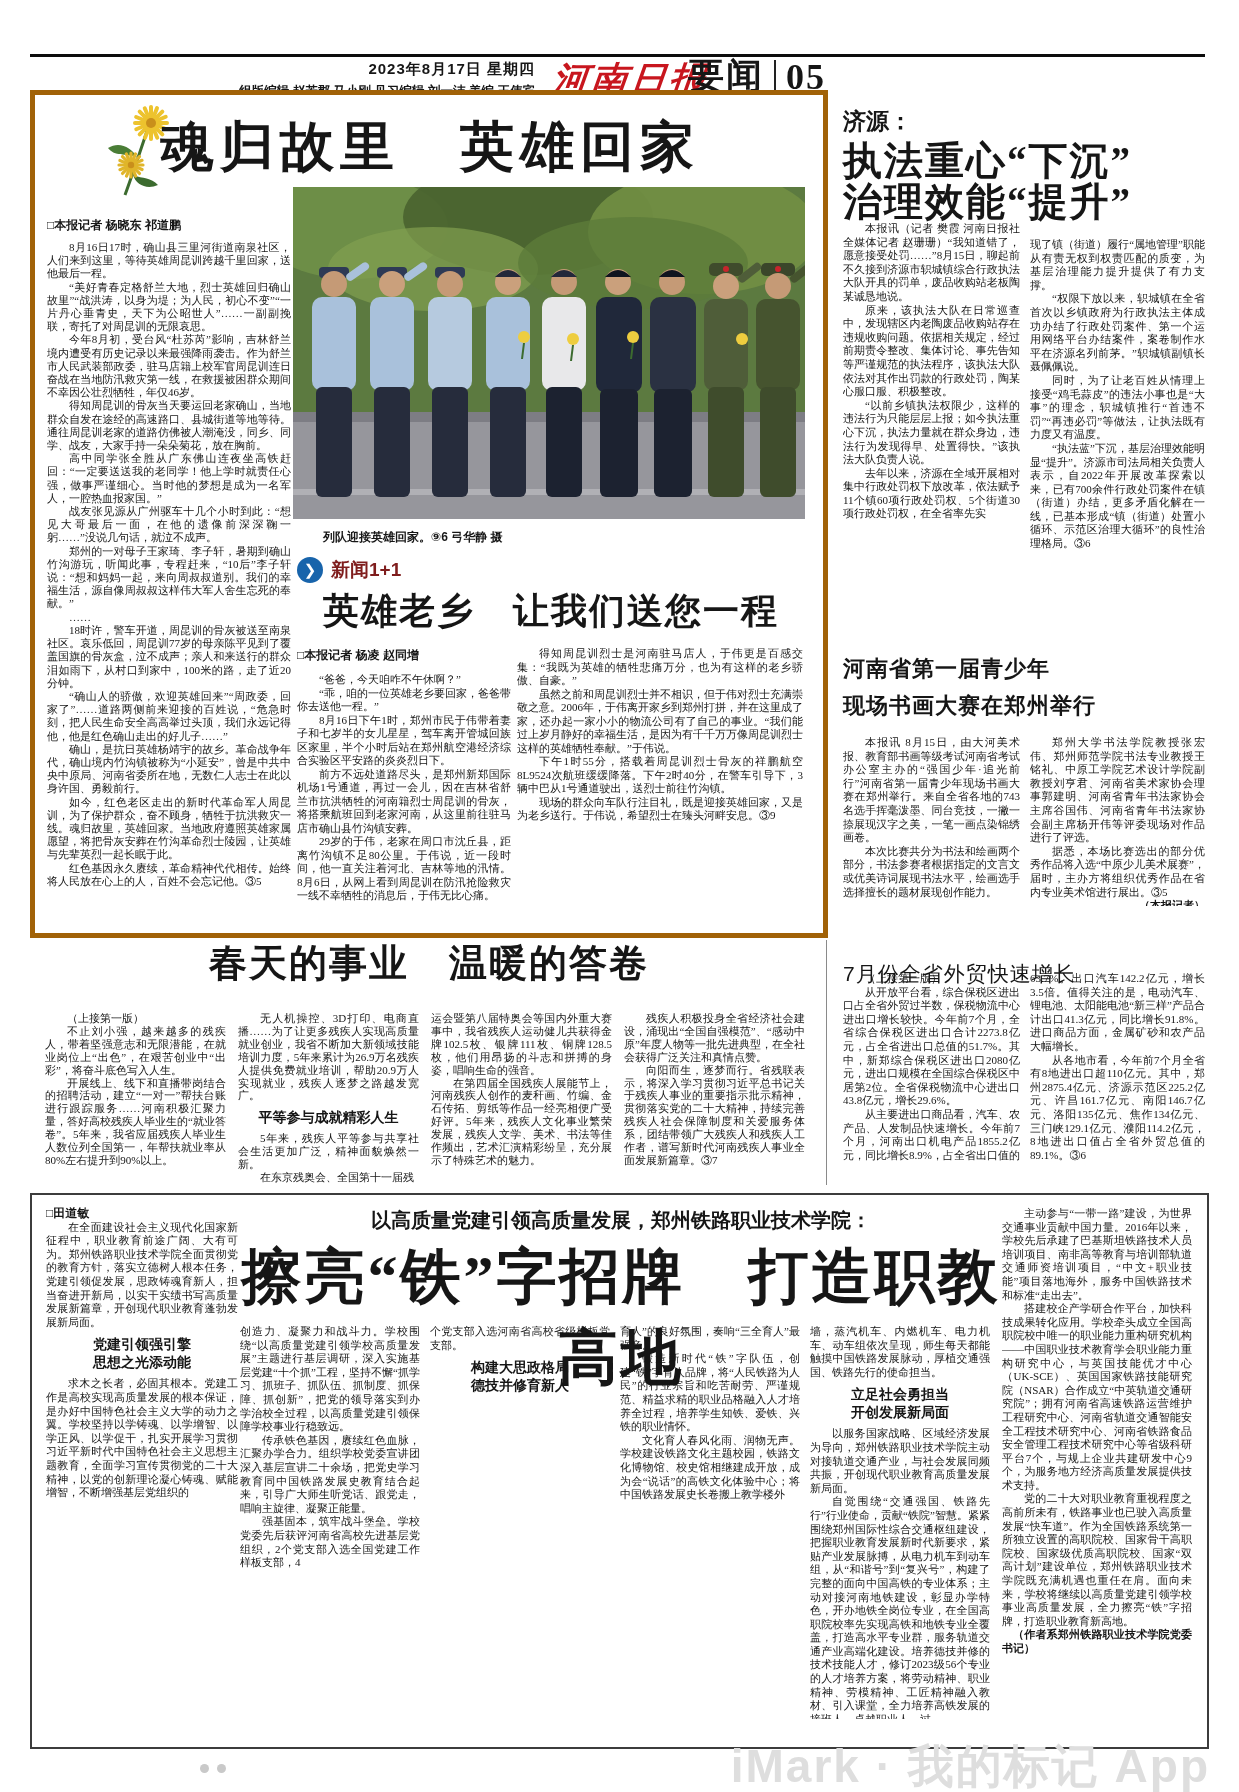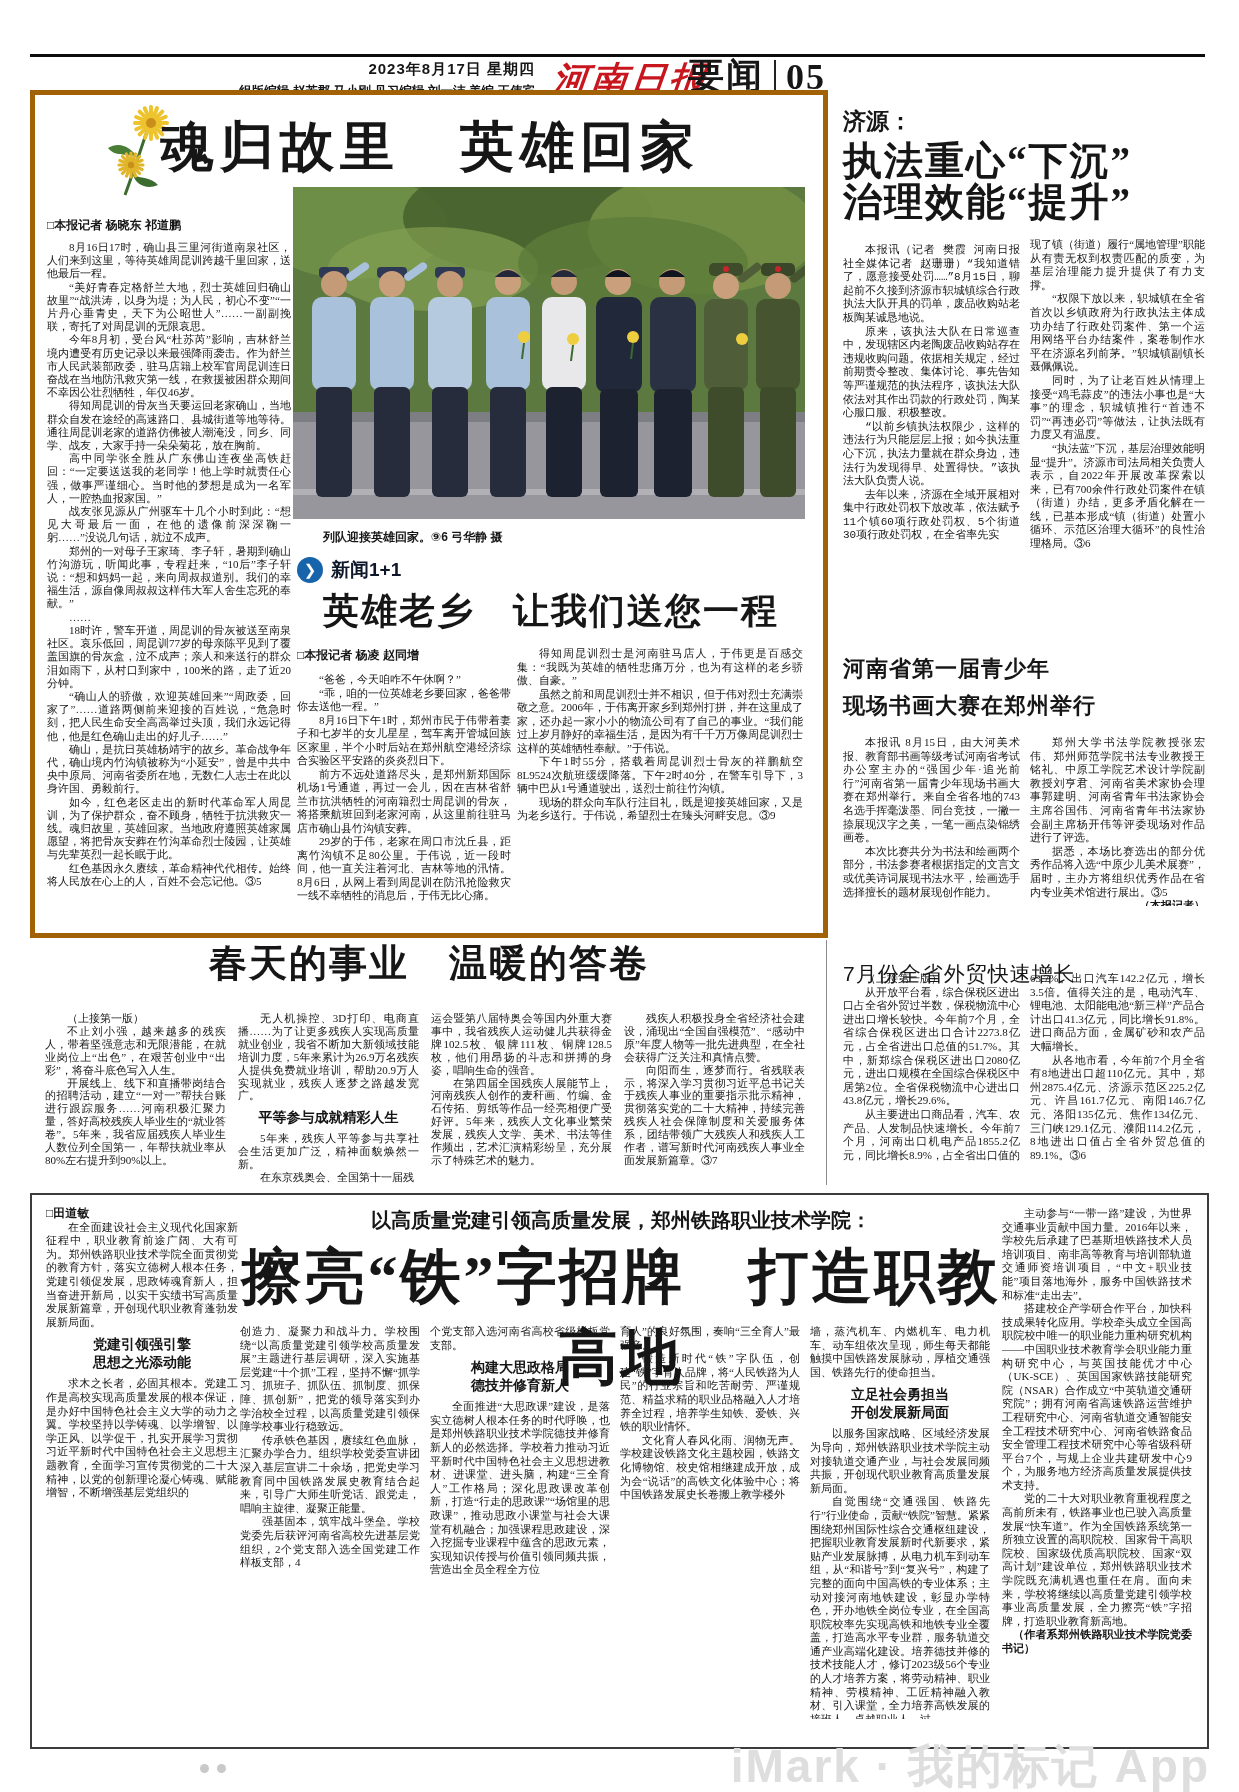--- a/index.html
+++ b/index.html
@@ -24,30 +24,30 @@
   .byline{font-size:12px;font-weight:bold;}
   .col{position:absolute;overflow:hidden;text-align:justify;}
   .col p{margin:0;text-indent:2em;}
   .cont p:first-child{text-indent:0;}
   .hero-col{left:12px;top:146px;width:244px;height:676px;font-size:11px;line-height:13.2px;}
   .photo-wrap{position:absolute;left:258px;top:92px;width:512px;height:332px;background:#5c7a40;}
   .photo-cap{position:absolute;left:260px;top:434px;font-size:12px;font-weight:bold;margin-left:28px;}
   .badge-row{position:absolute;left:262px;top:462px;display:flex;align-items:center;gap:8px;}
   .badge-circle{width:26px;height:26px;border-radius:50%;background:#1864ab;color:#fff;display:flex;
                 align-items:center;justify-content:center;font-size:15px;font-weight:bold;}
-  .badge-text{color:#0f172a;font-size:19px;font-weight:bold;}
+  .badge-text{color:#7f1d1d;font-size:19px;font-weight:bold;}
   .sub-title{position:absolute;left:254px;top:492px;width:524px;text-align:center;font-size:36px;font-weight:900;letter-spacing:2px;}
   .sub-byline{position:absolute;left:262px;top:552px;}
   .sub-col1{left:262px;top:578px;width:214px;height:238px;font-size:11px;line-height:13.5px;}
   .sub-col2{left:482px;top:552px;width:286px;height:264px;font-size:11px;line-height:13.5px;}
   
   .jy-kicker{left:843px;top:106px;font-size:23px;font-weight:bold;}
   .jy-title{left:843px;top:140px;font-size:39px;line-height:41px;font-weight:900;letter-spacing:2px;}
   .txt-col{font-size:11px;line-height:13.6px;}
-  .jy-col1{left:843px;top:244px;width:177px;height:392px;font-family:Liberation Mono, monospace;}
+  .jy-col1{left:843px;top:222px;width:177px;height:392px;}
   .jy-col2{left:1030px;top:238px;width:175px;height:392px;}
   .art-title{left:843px;top:650px;font-size:22px;line-height:37px;font-weight:900;letter-spacing:1px;}
   .art-col1{left:843px;top:736px;width:177px;height:170px;}
   .art-col2{left:1030px;top:736px;width:175px;height:170px;}
   .sign-right{text-align:right;text-indent:0;font-weight:bold;}
   .trade-title{left:843px;top:960px;font-size:21px;font-weight:normal;letter-spacing:1px;}
   .trade-col1{left:843px;top:972px;width:177px;height:213px;}
   .trade-col2{left:1030px;top:972px;width:175px;height:213px;}
   .vrule{left:826px;top:940px;width:1px;height:245px;background:#8a8a8a;}
   
@@ -320,23 +320,20 @@
         <p>创造力、凝聚力和战斗力。学校围绕“以高质量党建引领学校高质量发展”主题进行基层调研，深入实施基层党建“十个抓”工程，坚持不懈“抓学习、抓班子、抓队伍、抓制度、抓保障、抓创新”，把党的领导落实到办学治校全过程，以高质量党建引领保障学校事业行稳致远。</p>
         <p>传承铁色基因，赓续红色血脉，汇聚办学合力。组织学校党委宣讲团深入基层宣讲二十余场，把党史学习教育同中国铁路发展史教育结合起来，引导广大师生听党话、跟党走，唱响主旋律、凝聚正能量。</p>
         <p>强基固本，筑牢战斗堡垒。学校党委先后获评河南省高校先进基层党组织，2个党支部入选全国党建工作样板支部，4</p>
       </div>
     <div class="col rw-col rwC">
       <div class="cont">
           <p>个党支部入选河南省高校省级样板党支部。</p>
         </div>
       <div class="subhead hei preline">构建大思政格局
 德技并修育新人</div>
-      <div>
-          <p>全面推进“大思政课”建设，是落实立德树人根本任务的时代呼唤，也是郑州铁路职业技术学院德技并修育新人的必然选择。学校着力推动习近平新时代中国特色社会主义思想进教材、进课堂、进头脑，构建“三全育人”工作格局；深化思政课改革创新，打造“行走的思政课”“场馆里的思政课”，推动思政小课堂与社会大课堂有机融合；加强课程思政建设，深入挖掘专业课程中蕴含的思政元素，实现知识传授与价值引领同频共振，营造出全员全程全方位</p>
-        </div>
     </div>
     <div class="col rw-col rwD cont">
         <p>育人”的良好氛围，奏响“三全育人”最强音。</p>
         <p>锻造新时代“铁”字队伍，创建“铁”字育人品牌，将“人民铁路为人民”的行业宗旨和吃苦耐劳、严谨规范、精益求精的职业品格融入人才培养全过程，培养学生知铁、爱铁、兴铁的职业情怀。</p>
         <p>文化育人春风化雨、润物无声。学校建设铁路文化主题校园，铁路文化博物馆、校史馆相继建成开放，成为会“说话”的高铁文化体验中心；将中国铁路发展史长卷搬上教学楼外</p>
       </div>
     <div class="col rw-col rwE">
       <div class="cont">
           <p>墙，蒸汽机车、内燃机车、电力机车、动车组依次呈现，师生每天都能触摸中国铁路发展脉动，厚植交通强国、铁路先行的使命担当。</p>
         </div>

